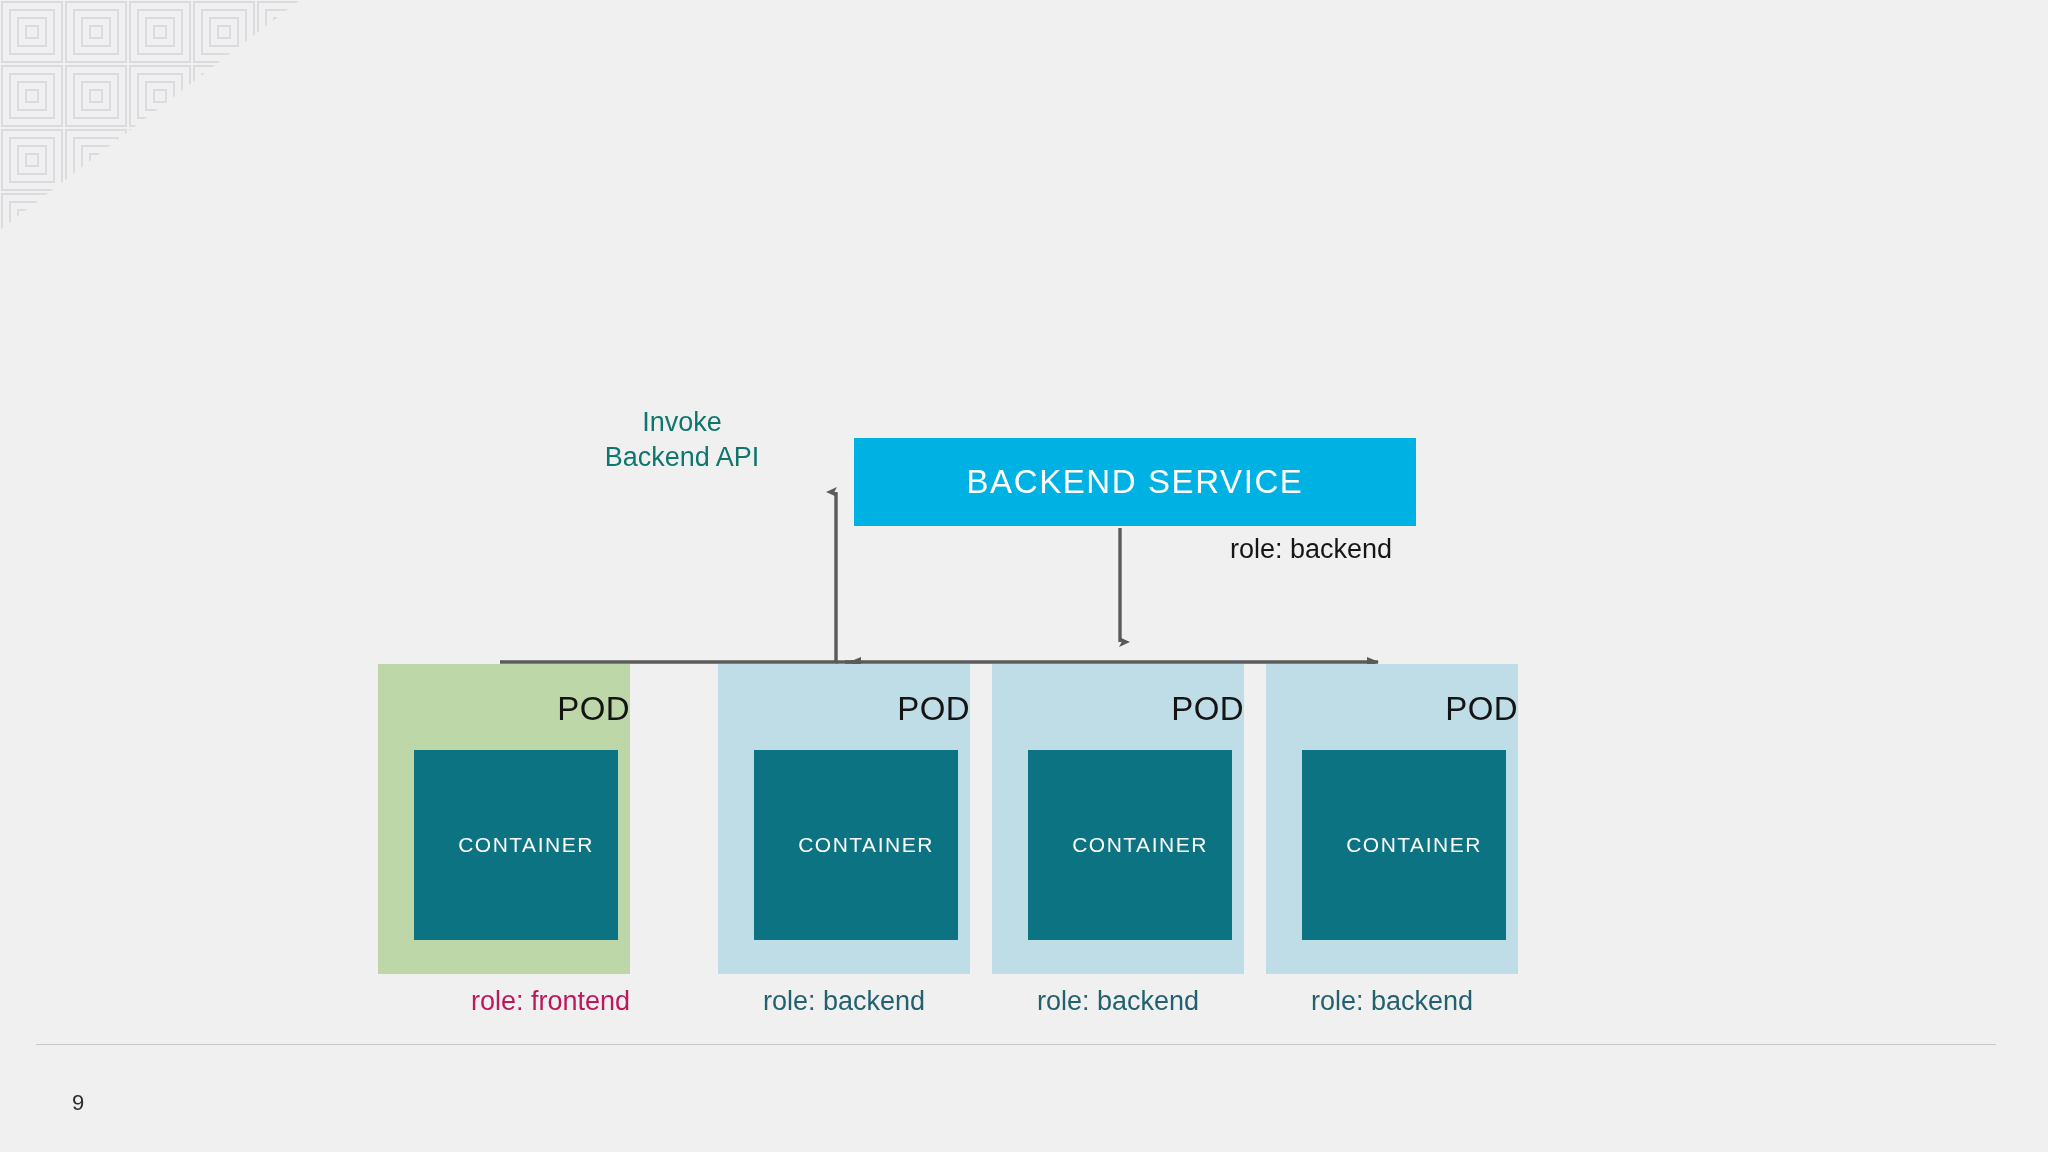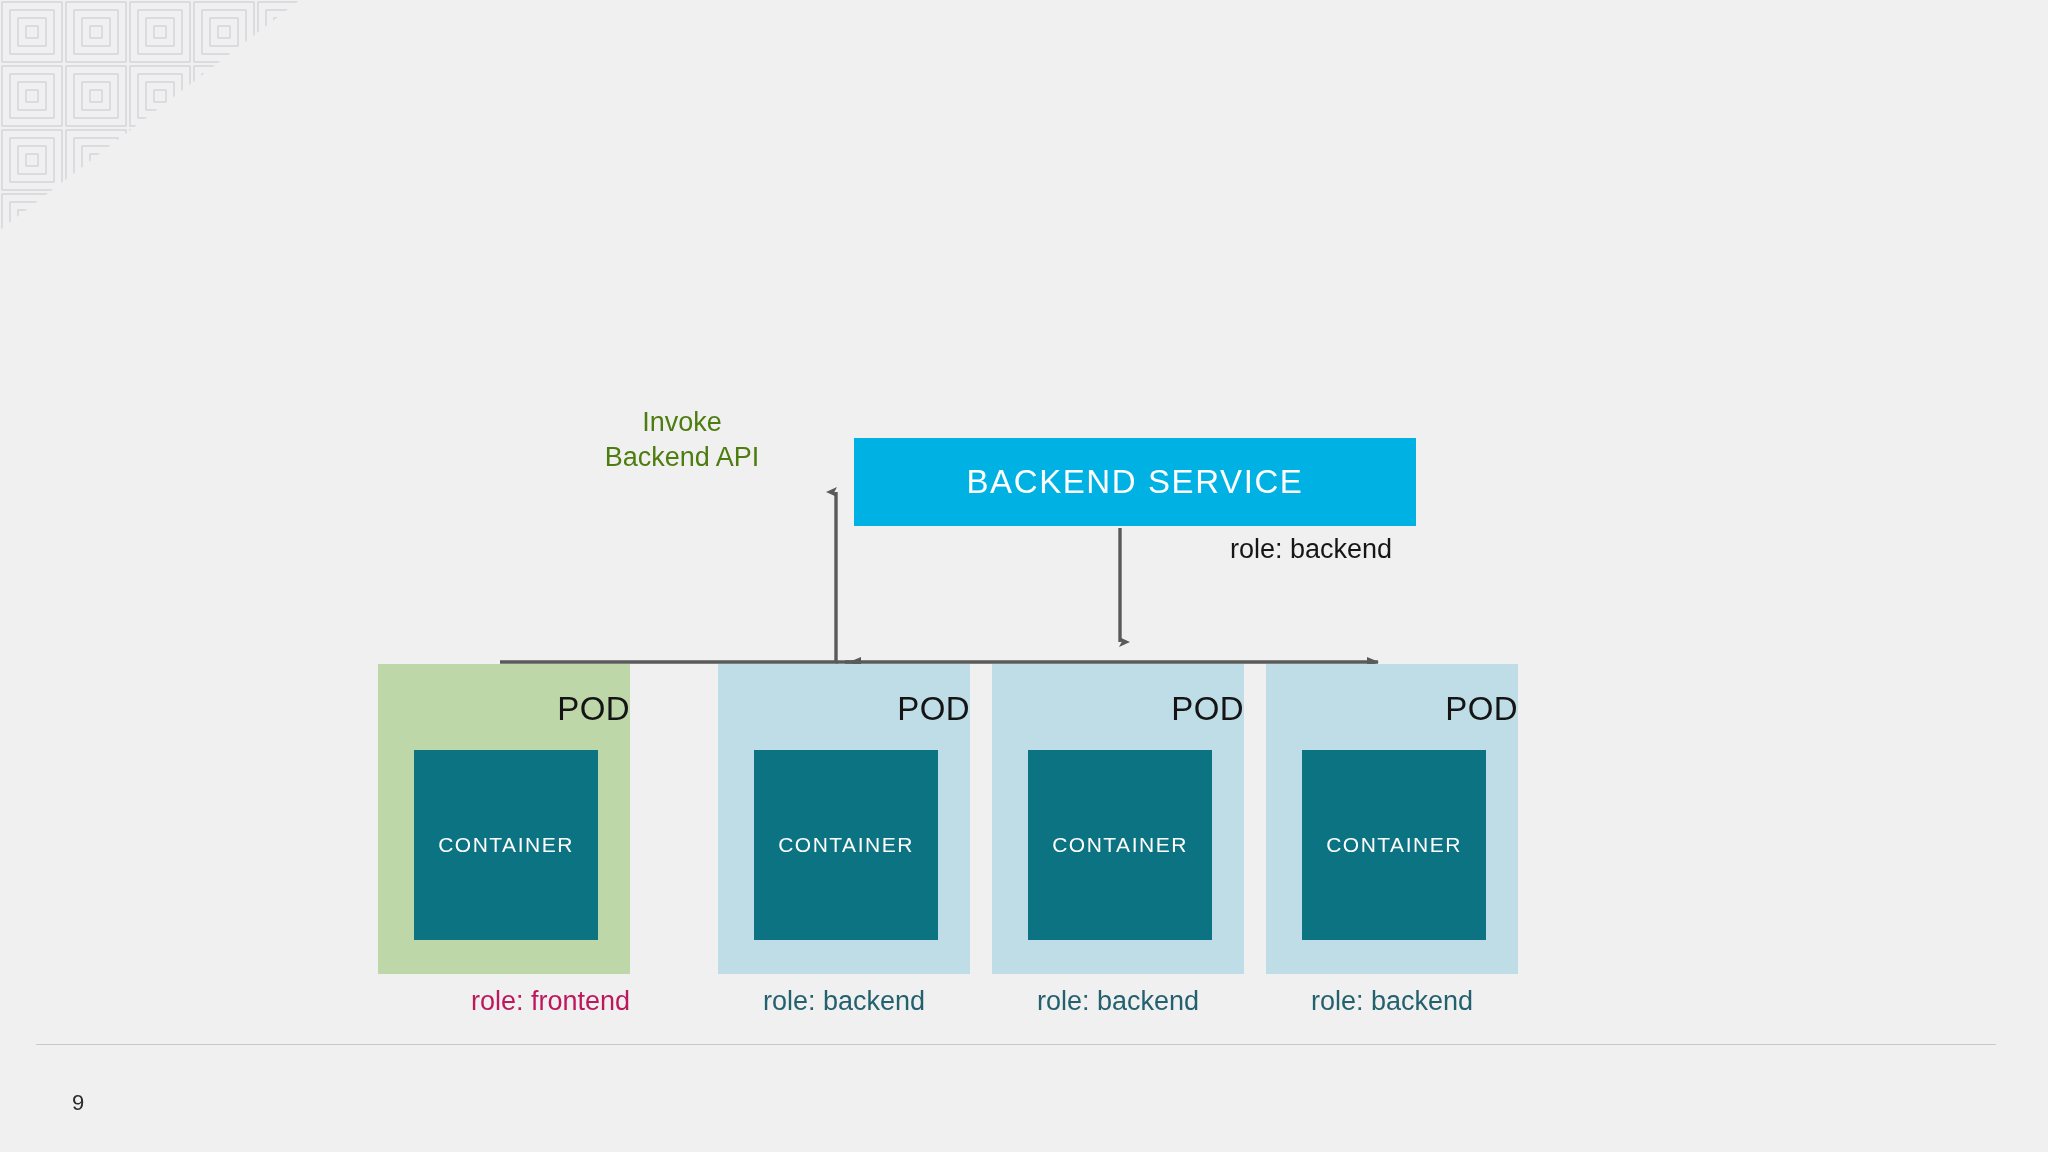--- a/index.html
+++ b/index.html
@@ -58,21 +58,21 @@
 
   
   .invoke-label {
     position: absolute;
     left: 572px;
     top: 405px;
     width: 220px;
     text-align: center;
     font-size: 27px;
     line-height: 35px;
-    color: #4d7c0f;
+    color: #0f766e;
   }
 
   
   .service-box {
     position: absolute;
     left: 854px;
     top: 438px;
     width: 562px;
     height: 88px;
     background: #00b2e3;
@@ -134,20 +134,21 @@
   .container-box {
     position: absolute;
     left: 36px;
     top: 86px;
     width: 184px;
     height: 190px;
     background: #0b7382;
     display: flex;
     align-items: center;
     justify-content: center;
+    padding-left: 20px;
   }
   .container-label {
     color: #ffffff;
     font-size: 21px;
     letter-spacing: 1.5px;
   }
   .pod-role {
     position: absolute;
     top: 322px;
     left: 0;

